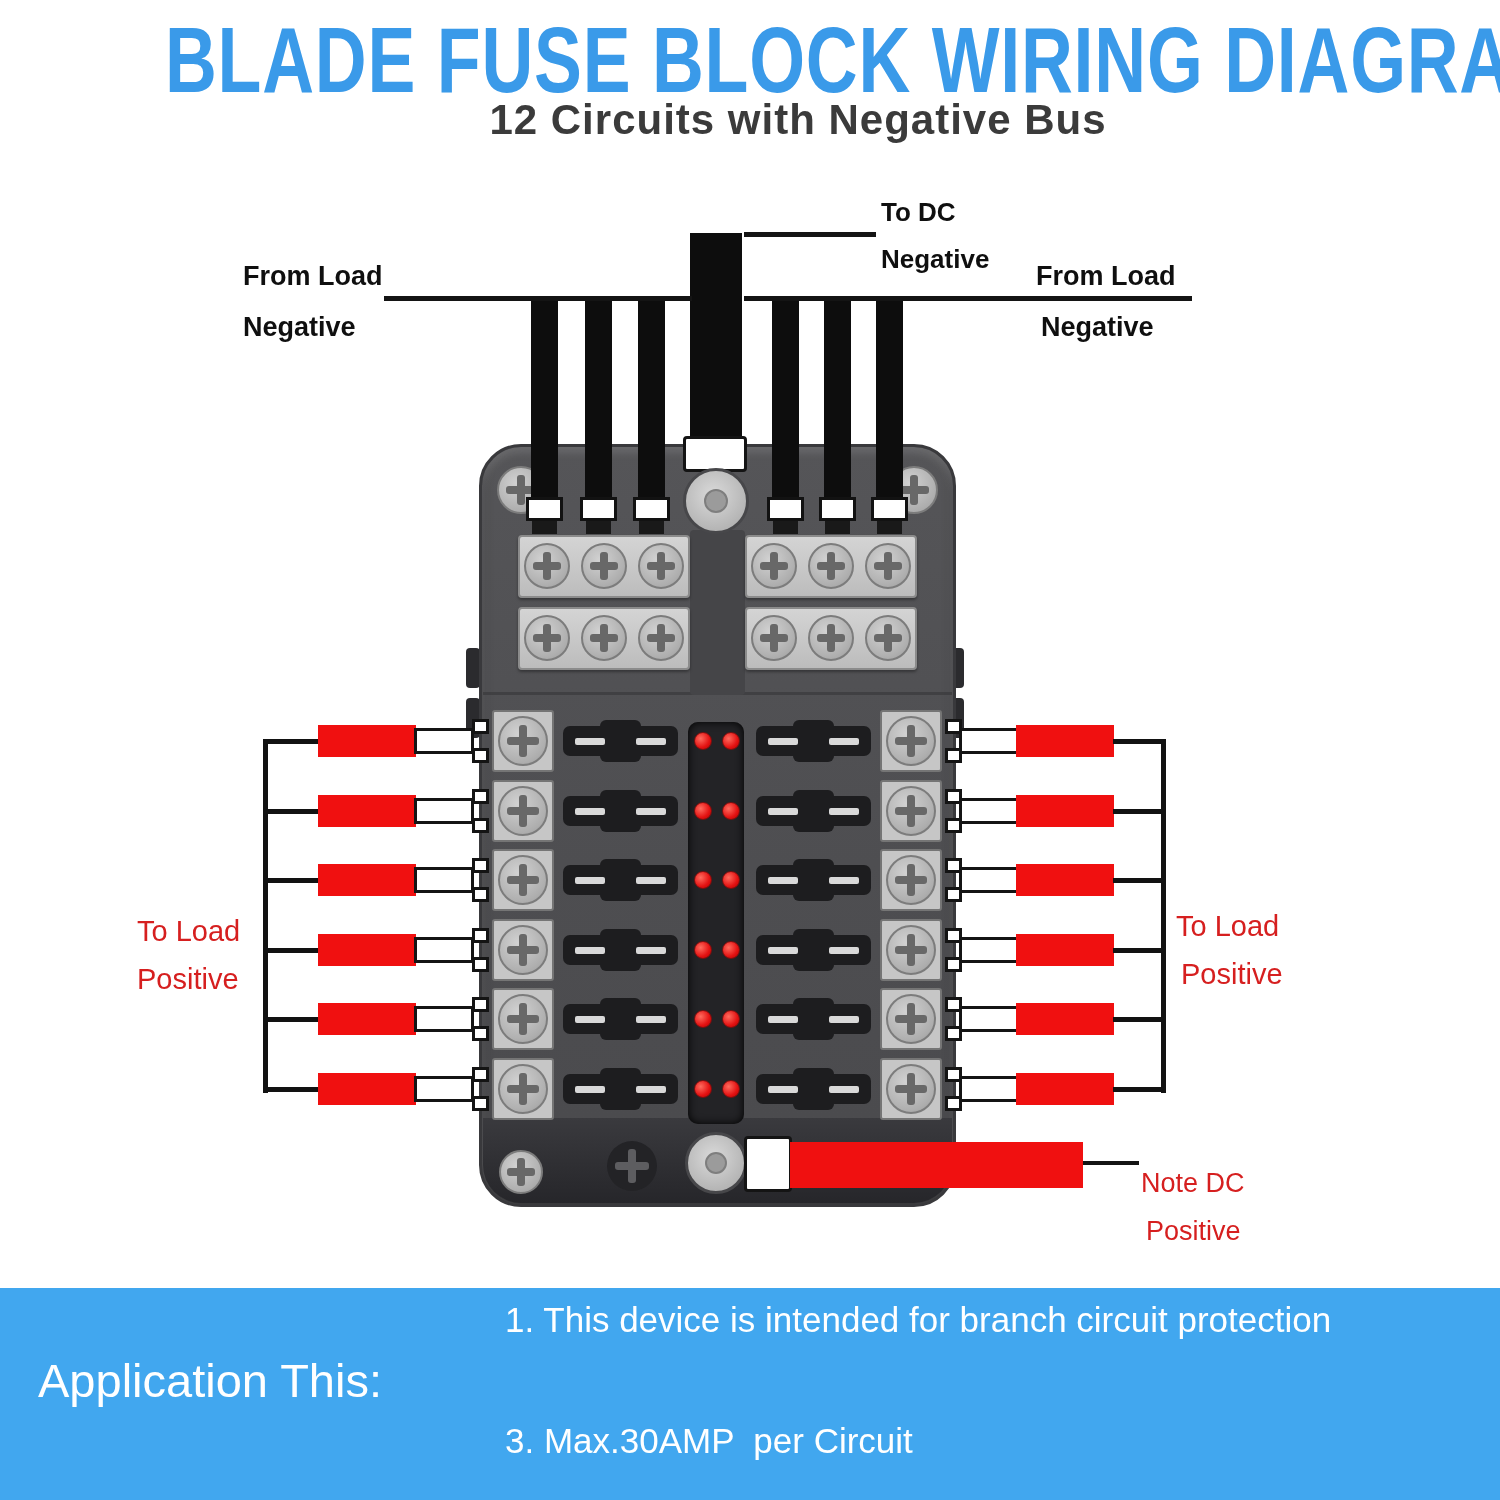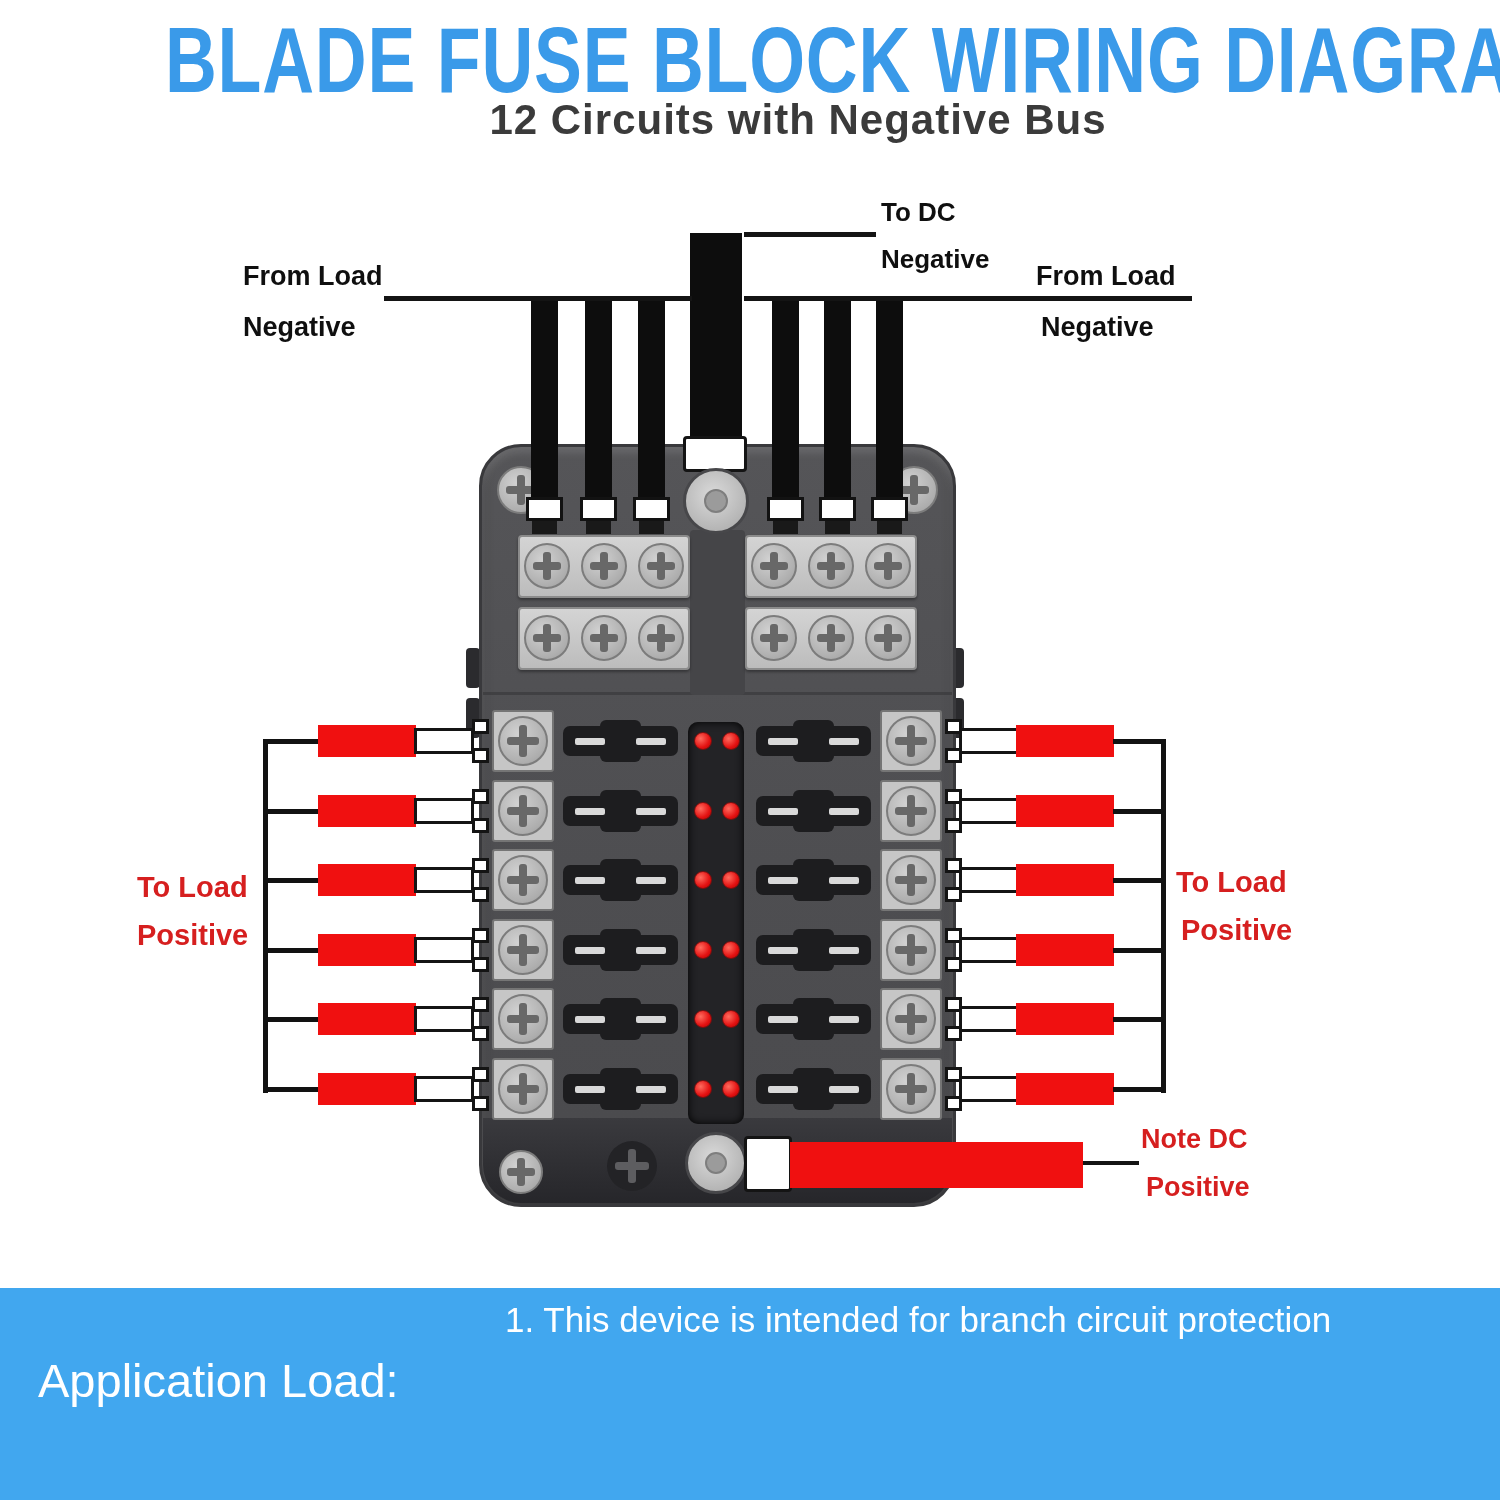--- a/index.html
+++ b/index.html
@@ -38,21 +38,21 @@
   .rwire{background:var(--wire-red,#F01010);}
   .wconn{background:#ffffff;border:3px solid #141414;}
   .tooth{background:#ffffff;border:3px solid #141414;}
   .nut{border-radius:50%;background:radial-gradient(circle at 45% 40%,#dadada,#b3b3b3 75%,#a0a0a0);
          border:3px solid #47474a;}
   .nutin{border-radius:50%;background:#9b9b9b;border:2px solid #7e7e7e;}
   .pluscirc{border-radius:50%;background:#232326;}
   .crimp{background:#ffffff;border:3px solid #141414;border-radius:4px;}
   .bline{background:#141414;}
   .lbl{position:absolute;font-weight:bold;color:#0f0f0f;line-height:1;white-space:nowrap;}
-  .redlbl{position:absolute;font-weight:bold;color:var(--label-red,#D61F1F);line-height:1;white-space:nowrap;}
+  .redlbl{position:absolute;font-weight:normal;color:var(--label-red,#D61F1F);line-height:1;white-space:nowrap;margin-top:44px;}
   
   .banner{position:absolute;left:0;width:1500px;top:1288px;height:212px;background:var(--banner-blue,#41A7EF);}
   .note-heading{position:absolute;left:38px;top:1354px;font-size:47px;color:#ffffff;line-height:1.15;white-space:nowrap;}
   .note-item{position:absolute;left:505px;font-size:35px;color:#ffffff;line-height:1;white-space:pre;}
 </style>
 </head>
 <body>
 
 <div class="page">
 
@@ -282,16 +282,17 @@
     <div class="abs nut" style="left:685px;top:1132px;width:62px;height:62px;"></div>
     <div class="abs nutin" style="left:705px;top:1152px;width:22px;height:22px;"></div>
     <div class="abs crimp" style="left:744px;top:1136px;width:48px;height:56px;"></div>
     <div class="abs rwire" style="left:790px;top:1142px;width:293px;height:46px;"></div>
     <div class="abs bline" style="left:1083px;top:1161px;width:56px;height:4px;"></div>
     <div class="redlbl" style="left:1141px;top:1126px;font-size:27px;">Note DC</div>
     <div class="redlbl" style="left:1146px;top:1174px;font-size:27px;">Positive</div>
   </div>
 
   <div class="banner"></div>
-  <div class="note-heading">Application Load:</div>
+  <div class="note-heading">Application This:</div>
   <div class="note-item" style="top:1302px;">1. This device is intended for branch circuit protection</div>
+  <div class="note-item" style="top:1423px;">3. Max.30AMP  per Circuit</div>
 
 </div>
 
 </body></html>

